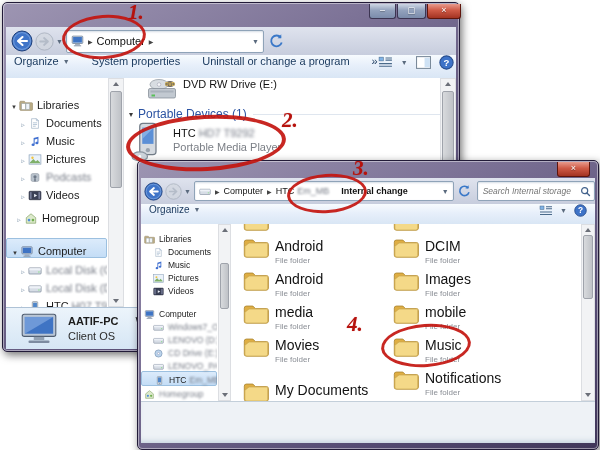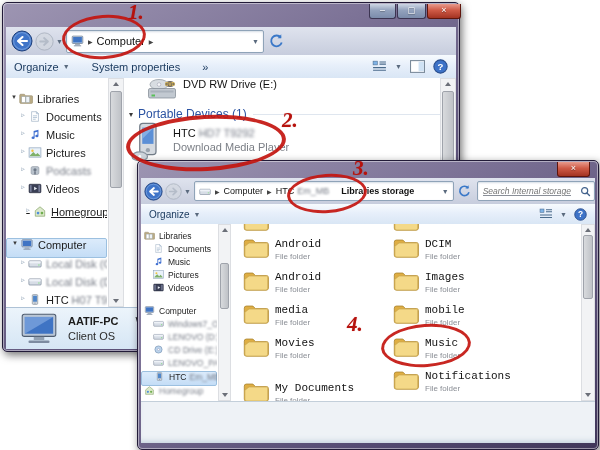--- a/index.html
+++ b/index.html
@@ -23,47 +23,47 @@
   .ic{display:inline-flex;align-items:center;justify-content:center;flex:none;}
   .ic svg{display:block;}
   .caret{font-size:7px;color:#5a6a7e;flex:none;}
   .addr,.search{background:#fff;border:1px solid #8fa3b8;border-radius:2px;display:flex;align-items:center;
                 height:21px;box-shadow:inset 0 1px 2px rgba(90,120,150,.25);}
   .crumb-sep{font-size:6px;color:#444;margin:0 4px;flex:none;}
   .crumb{white-space:nowrap;color:#111;}
   .search input{border:none;outline:none;background:transparent;font-style:italic;color:#8a8f98;
                 width:100%;font-family:"Liberation Sans",sans-serif;}
   
-  .toolbar{position:absolute;display:flex;align-items:center;
+  .toolbar{position:absolute;display:flex;align-items:flex-start;
            background:linear-gradient(#f7fbfe,#e7effa 45%,#d9e6f5);border-bottom:1px solid #b3c5d8;color:#1d3c60;}
   .tb-item{display:flex;align-items:center;white-space:nowrap;cursor:default;}
   .tb-right{margin-left:auto;display:flex;align-items:center;}
   
   .body{position:absolute;background:#fff;overflow:hidden;}
   .sidebar{position:absolute;top:0;bottom:0;left:0;background:#fff;overflow:hidden;}
-  .sb-row{display:flex;align-items:flex-start;white-space:nowrap;color:#1c1c1c;}
+  .sb-row{display:flex;align-items:flex-end;white-space:nowrap;color:#1c1c1c;}
   .sb-row .arrow{width:10px;font-size:7px;color:#93a5b8;text-align:center;flex:none;}
   .sb-row .arrow.exp{color:#3a3a3a;}
   .sb-row.selected{background:linear-gradient(#dcebfb,#c4ddf6);border:1px solid #9cc0e0;border-radius:2px;}
   .blur{filter:blur(1.4px);color:#6f7480;}
   .blur2{filter:blur(1.2px);color:#767b86;}
   
   .vscroll{position:absolute;background:#f2f3f5;border:1px solid #dcdee2;}
   .vthumb{position:absolute;left:1px;right:1px;background:linear-gradient(90deg,#d8dadd,#bfc2c7);border:1px solid #9fa3ab;border-radius:2px;}
   .tri{width:0;height:0;position:absolute;left:50%;transform:translateX(-50%);}
   .tri.up{border-left:3px solid transparent;border-right:3px solid transparent;border-bottom:4px solid #6b6f78;top:3px;}
   .tri.dn{border-left:3px solid transparent;border-right:3px solid transparent;border-top:4px solid #6b6f78;bottom:3px;}
   
   .sect-head{display:flex;align-items:center;color:#2a52a2;}
   .sect-line{flex:1;height:1px;background:#dfe6ef;margin-left:6px;}
   .subtle{color:#7b7f86;}
   
   .folder-cell{position:absolute;display:flex;align-items:flex-start;cursor:default;}
   .folder-cell .ftxt{margin-left:6px;line-height:1.25;}
-  .fname{color:#121212;font-size:11px;font-family:Liberation Mono, monospace;}
+  .fname{color:#121212;font-size:14px;}
   .fsub{color:#8a8e95;font-size:8px;}
   
   .status1{position:absolute;background:linear-gradient(#ecf4fb,#d6e6f5);border-top:1px solid #aec2d6;display:flex;align-items:center;color:#2b2b2b;}
   .status2{position:absolute;background:#eef2f6;border-top:1px solid #c3cfda;box-shadow:inset 0 -5px 6px -4px #b9c9d8;}
   
   .ann{position:absolute;z-index:9;pointer-events:none;}
   .ellipse{border:3px solid #c3150f;border-radius:50%;opacity:.92;}
   .annum{color:#b6120d;font:italic 700 21px "Liberation Serif",serif;text-shadow:0 0 1px rgba(182,18,13,.4);}
 </style>
 </head>
@@ -125,20 +125,23 @@
     <div class="toolbar" style="top:52px;left:3px;right:3px;height:23px;font-size:11px;padding:0 8px;">
       <div id="tb1" style="display:flex;align-items:center;gap:22px;">
           <div class="tb-item">
             <span>Organize</span>
             <span class="caret" style="margin-left: 4px;">▼</span>
           </div>
           <div class="tb-item">
             <span>System properties</span>
           </div>
           <div class="tb-item">
+            <span>Uninstall or change a program</span>
+          </div>
+          <div class="tb-item">
             <span>»</span>
           </div>
         </div>
       <div class="tb-right" style="gap:8px;">
         <span class="ic" style="width:15px;height:13px;">
             <svg viewBox="0 0 14 12" width="100%" height="100%">
               <rect x="1" y="1" width="4" height="3.5" fill="#7fb2e5" stroke="#4a6a8a" stroke-width=".5"></rect>
               <path d="M7 1.8h6M7 3.8h6M1 7h12M1 9.5h12" stroke="#4a6a8a" stroke-width="1.1"></path>
             </svg>
           </span>
@@ -219,21 +222,21 @@
               <svg viewBox="0 0 16 13" width="100%" height="100%">
                 <rect x="1" y="1.5" width="14" height="10" rx="1" fill="#3a3f55" stroke="#23273a" stroke-width=".7"></rect>
                 <rect x="2" y="2.5" width="2" height="8" fill="#777d99"></rect>
                 <rect x="12" y="2.5" width="2" height="8" fill="#777d99"></rect>
                 <path d="M7 4.5l3.5 2L7 8.5z" fill="#e8ecf5"></path>
               </svg>
             </span>
             <span>Videos</span>
           </div>
           <div style="height: 5px;"></div>
-          <div class="sb-row" style="height: 18px; padding-left: 17px; text-decoration: underline;">
+          <div class="sb-row" style="height: 18px; padding-left: 8px;">
             <span class="arrow">▹</span>
             <span class="ic" style="width: 14px; height: 11px; margin-right: 4px;">
               <svg viewBox="0 0 16 14" width="100%" height="100%">
                 <path d="M8 1l6 5v7H2V6z" fill="#dce9cb" stroke="#7a9a5a" stroke-width=".8"></path>
                 <circle cx="5.5" cy="9" r="1.7" fill="#4f8edc"></circle>
                 <circle cx="10.5" cy="9" r="1.7" fill="#6fae4e"></circle>
               </svg>
             </span>
             <span>Homegroup</span>
           </div>
@@ -320,21 +323,21 @@
                 <circle cx="13.5" cy="22.5" r="1.7" fill="#99a3ae"></circle>
                 <ellipse cx="7" cy="27.5" rx="6.2" ry="3.6" fill="#cfd6dd" stroke="#8a95a0"></ellipse>
                 <circle cx="7" cy="27.5" r="1.1" fill="#fff"></circle>
               </svg>
             </span>
           <div style="margin-left:12px;padding-top:5px;">
             <div style="font-size:11px;color:#121212;">
               <span>HTC</span>
               <span class="blur">HD7 T9292</span>
             </div>
-            <div class="subtle" style="font-size:11px;margin-top:2px;">Download Media Player</div>
+            <div class="subtle" style="font-size:11px;margin-top:2px;">Portable Media Player</div>
           </div>
         </div>
       </div>
 
       <div class="vscroll" style="right:0;top:0;bottom:0;width:14px;">
         <span class="tri up"></span>
         <div class="vthumb" style="top:12px;height:150px;"></div>
       </div>
     </div>
 
@@ -390,31 +393,31 @@
               <rect x="1" y="3" width="14" height="7" rx="1" fill="#d7dde6" stroke="#7a8698" stroke-width=".8"></rect>
               <rect x="1.5" y="3.4" width="13" height="2.4" fill="#eef2f7"></rect>
               <circle cx="12.5" cy="7.8" r=".9" fill="#8fe08f"></circle>
             </svg>
           </span>
         <span class="crumb-sep">▶</span>
         <span class="crumb">Computer</span>
         <span class="crumb-sep">▶</span>
         <span class="crumb">HTC</span>
         <span class="crumb blur2" style="margin-left:3px;">Em_MB</span>
-        <span class="crumb" style="margin-left:12px;font-weight:bold;">Libraries storage</span>
+        <span class="crumb" style="margin-left:12px;font-weight:bold;">Internal change</span>
         <span class="caret" style="margin-left:auto;">▼</span>
       </div>
       <span class="ic" style="width:14px;height:14px;margin-left:3px;">
           <svg viewBox="0 0 14 14" width="100%" height="100%">
             <path d="M11.2 4A4.7 4.7 0 1 0 12 8.3" stroke="#3a78c8" stroke-width="1.6" fill="none"></path>
             <path d="M11.6 1.2v3.4H8.4z" fill="#3a78c8"></path>
           </svg>
         </span>
       <div class="search" style="width:114px;height:18px;margin-left:6px;padding:0 3px;">
-        <input style="font-size: 8.5px; text-decoration: underline;" placeholder="Search Internal storage">
+        <input style="font-size: 8.5px;" placeholder="Search Internal storage">
         <span class="ic" style="width:11px;height:11px;">
             <svg viewBox="0 0 13 13" width="100%" height="100%">
               <circle cx="5.5" cy="5.5" r="3.6" fill="none" stroke="#43628c" stroke-width="1.4"></circle>
               <path d="M8.2 8.2l3 3" stroke="#43628c" stroke-width="1.6" stroke-linecap="round"></path>
             </svg>
           </span>
       </div>
     </div>
 
     <div class="toolbar" style="top:43px;left:3px;right:3px;height:20px;font-size:10px;padding:0 8px;">

